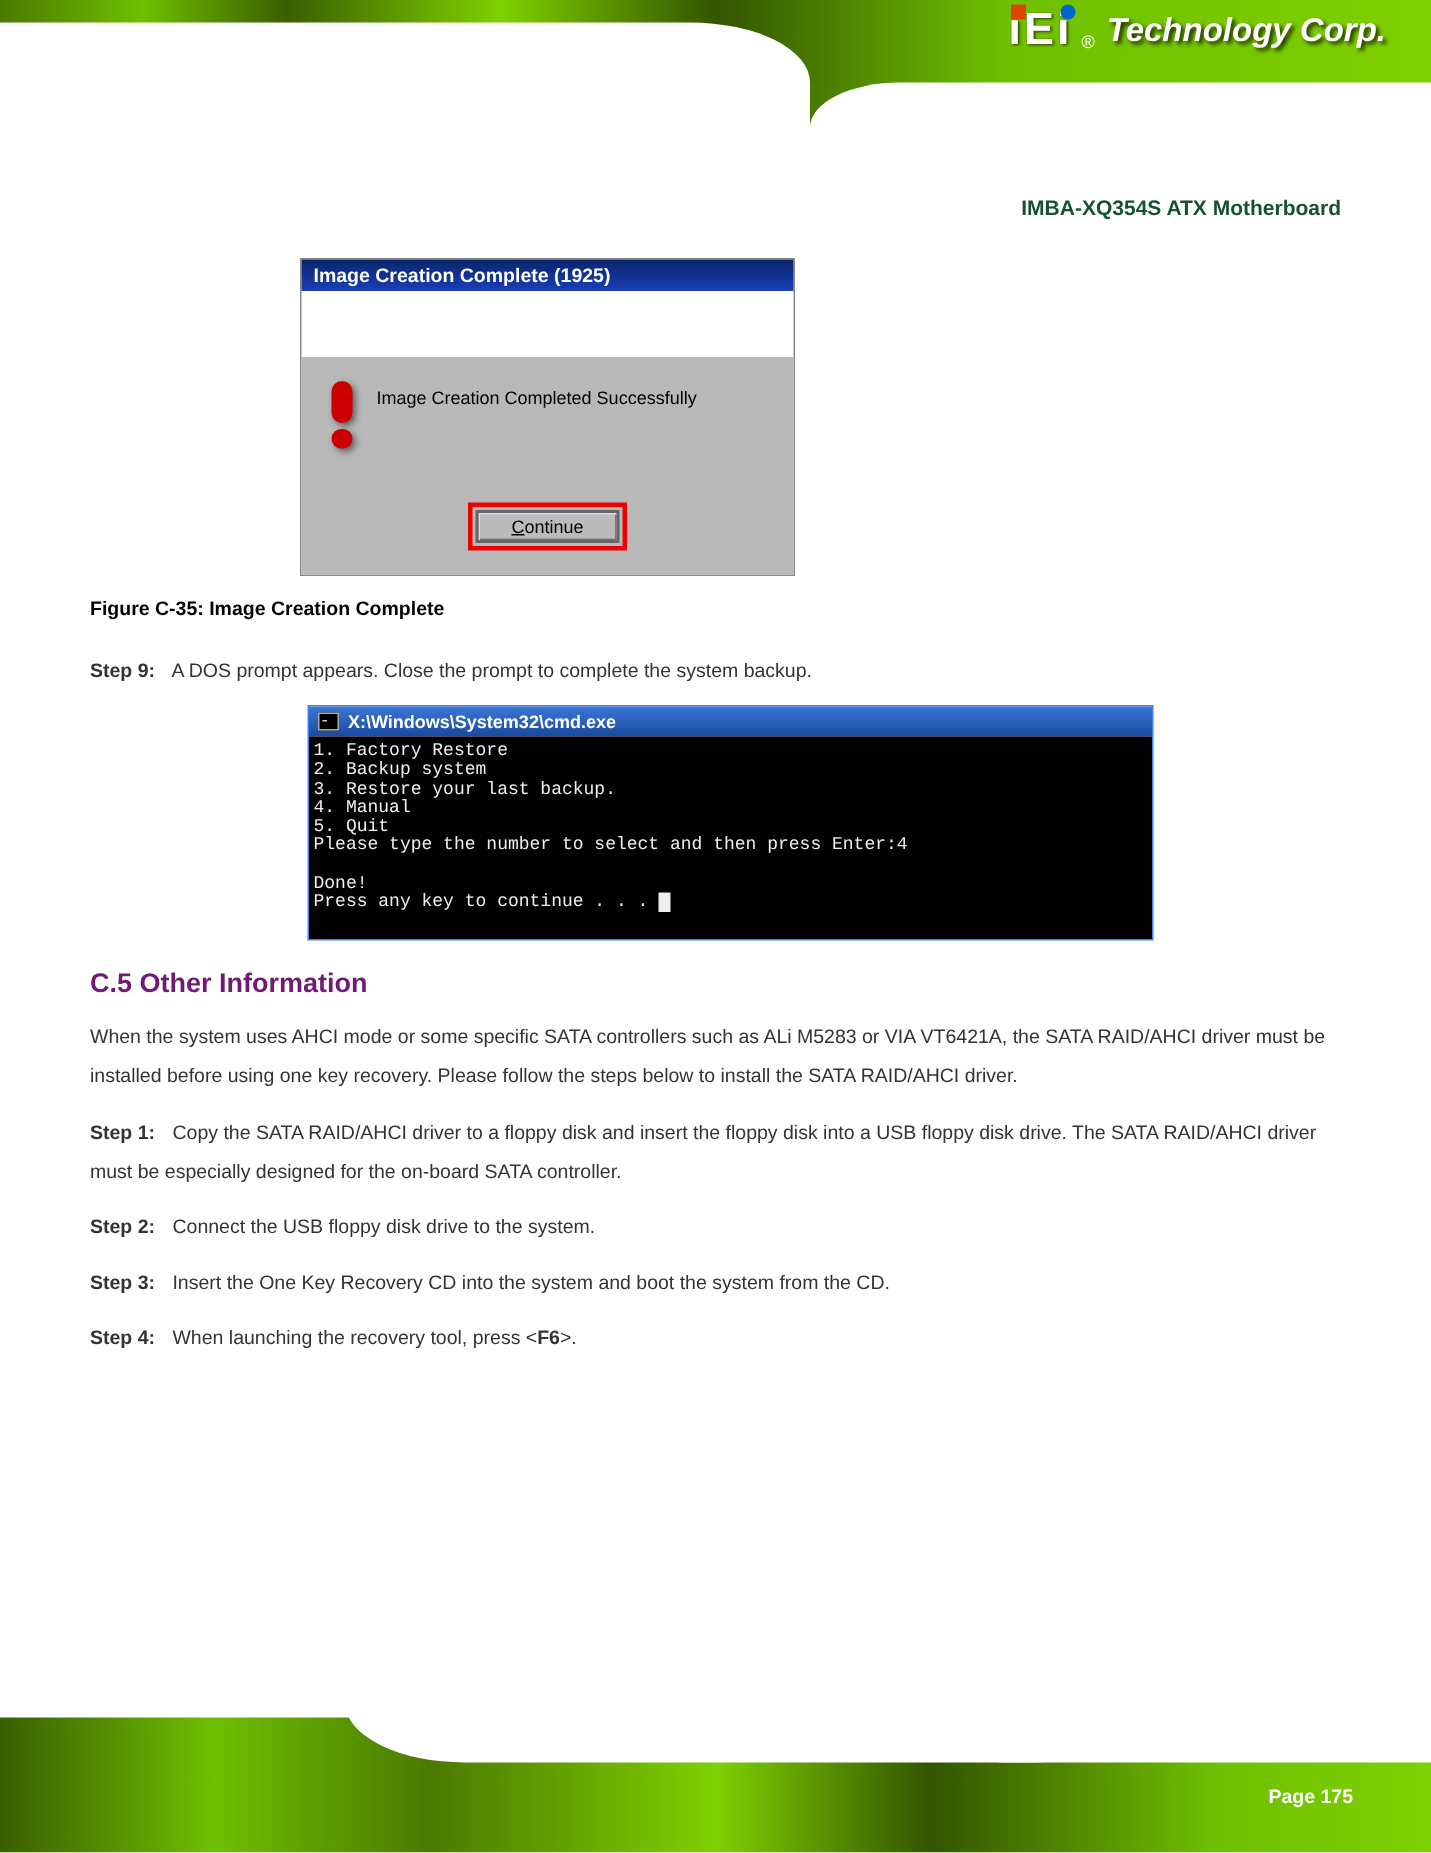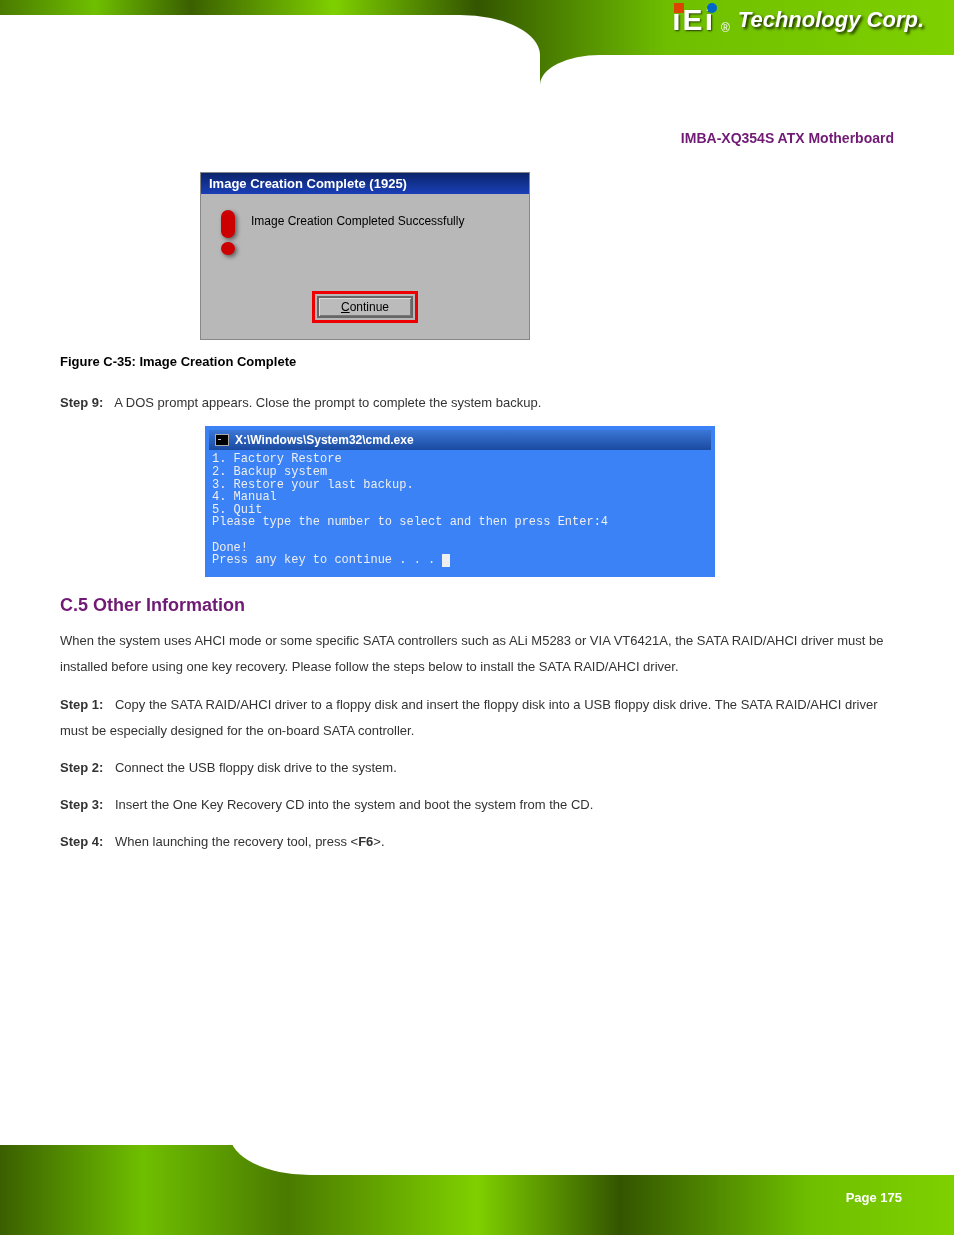--- a/index.html
+++ b/index.html
@@ -95,20 +95,21 @@
     color: #fff;
     font-weight: bold;
     font-size: 13px;
     padding: 3px 8px;
   }
   .dialog-body {
     background: #b8b8b8;
     padding: 16px 20px 16px 20px;
     display: flex;
     flex-direction: column;
+    margin-top: 44px;
   }
   .dialog-row {
     display: flex;
     align-items: flex-start;
     width: 100%;
     gap: 16px;
   }
   .excl-icon {
     display: flex;
     flex-direction: column;
@@ -148,22 +149,22 @@
 
   .figure-caption {
     font-size: 13px;
     font-weight: bold;
     margin: 14px 0 22px 0;
   }
 
   
   .cmd-wrap {
     margin: 10px 13px 10px 145px;
-    width: 510px;
-    border: 4px solid #3b82f6;
+    width: 564px;
+    border: 1px solid #3b82f6;
   }
   .cmd-titlebar {
     background: linear-gradient(#3b77d6, #1a4aa0);
     color: #fff;
     font-size: 12px;
     font-weight: bold;
     padding: 3px 6px;
     display: flex;
     align-items: center;
     gap: 6px;
@@ -175,26 +176,26 @@
     position: relative;
   }
   .cmd-icon::after {
     content: "";
     position: absolute;
     left: 2px; top: 4px;
     width: 3px; height: 1px;
     background: #ccc;
   }
   .cmd-body {
-    background: #3b82f6;
+    background: #000000;
     color: #eee;
     font-family: "Courier New", monospace;
     font-size: 12px;
     line-height: 1.05;
-    padding: 3px 3px 6px 3px;
+    padding: 3px 3px 18px 3px;
     white-space: pre;
   }
   .cmd-cursor {
     display: inline-block;
     width: 8px; height: 13px;
     background: #eee;
     vertical-align: text-bottom;
   }
 
   
@@ -241,21 +242,21 @@
     <span style="position:relative;">i<span class="logo-dot-red" style="position:absolute;top:-2px;left:2px;"></span></span>
     <span>E</span>
     <span style="position:relative;">i<span class="logo-dot-blue" style="position:absolute;top:-2px;left:2px;"></span></span>
   </div>
   <span style="font-size:12px;align-self:flex-end;">®</span>
   <span class="logo-text">Technology Corp.</span>
 </div>
 
 <div class="content">
 
-  <div style="text-align:right; font-size:14px; font-weight:bold; color:#701a75; margin-bottom:26px;">IMBA-XQ354S ATX Motherboard</div>
+  <div style="text-align:right; font-size:14px; font-weight:bold; color:#14532d; margin-bottom:26px;">IMBA-XQ354S ATX Motherboard</div>
 
 
 
   <div class="dialog-wrap">
     <div class="dialog-titlebar">Image Creation Complete (1925)</div>
     <div class="dialog-body">
       <div class="dialog-row">
         <div class="excl-icon">
           <div class="excl-bar"></div>
           <div class="excl-dot"></div>

